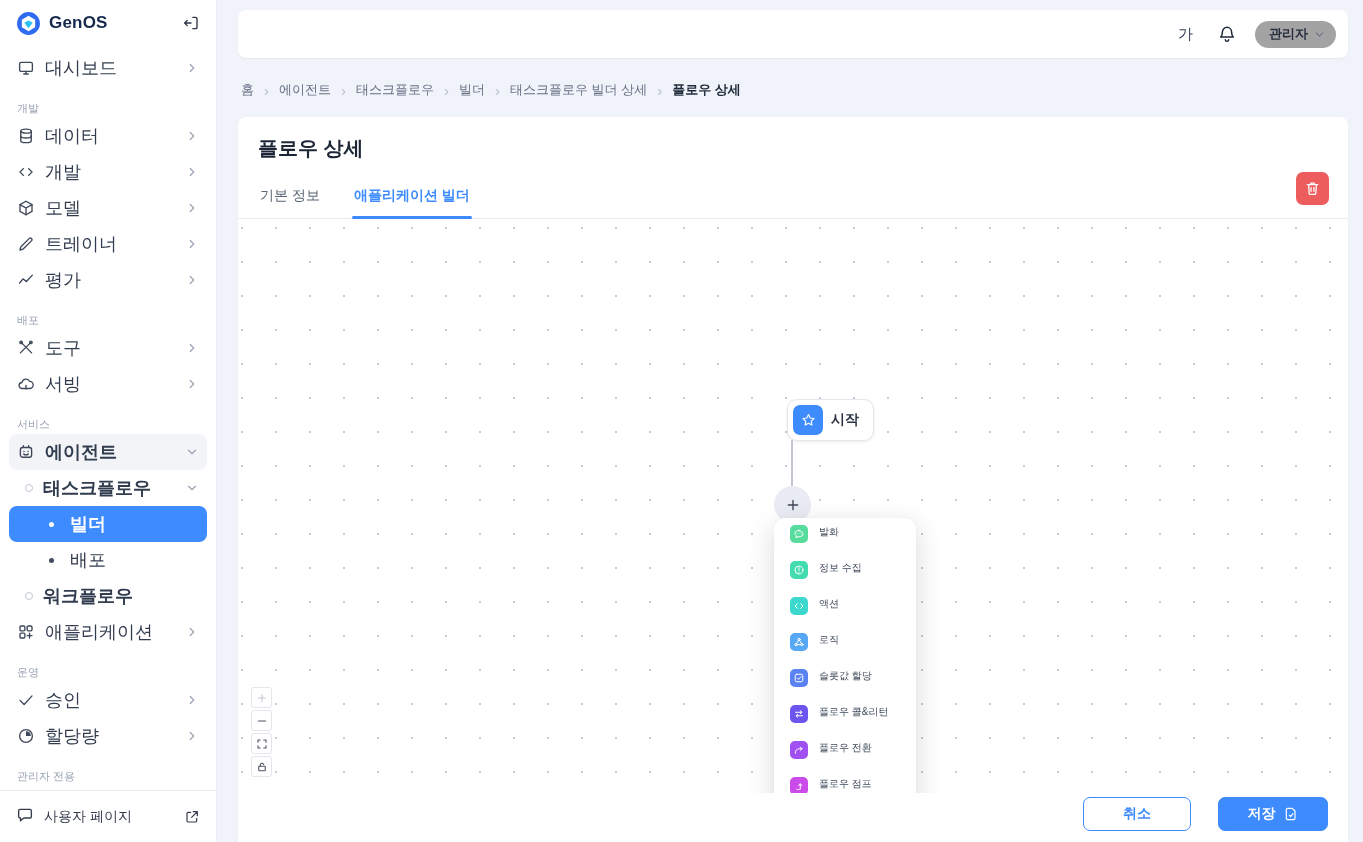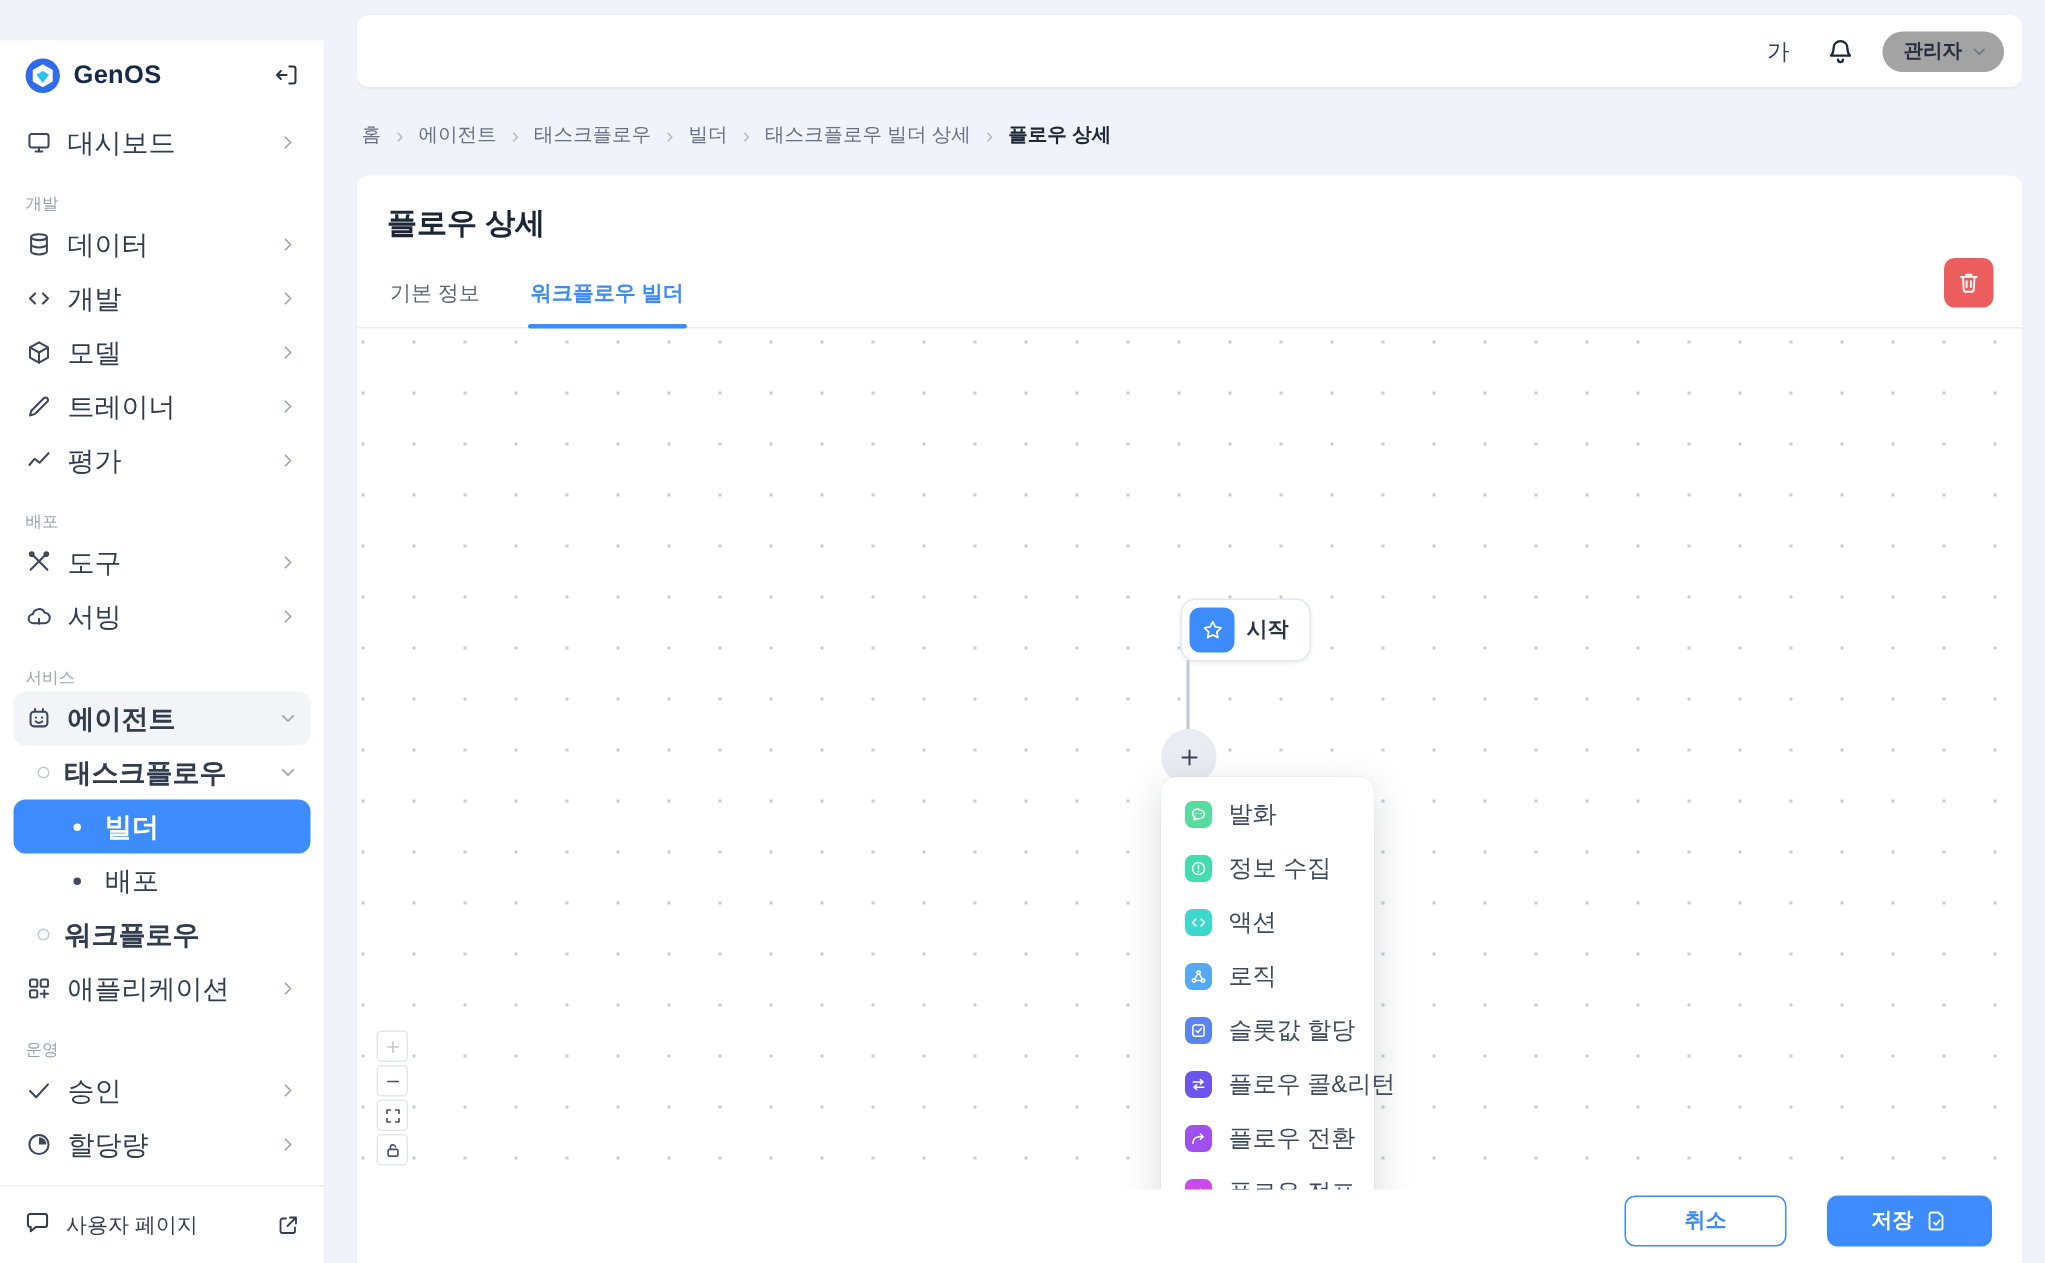--- a/index.html
+++ b/index.html
@@ -5,21 +5,21 @@
   * { box-sizing: border-box; }
   html,body { margin:0; padding:0; }
   body {
     width:1363px; height:842px; overflow:hidden;
     font-family:"Liberation Sans", sans-serif;
     background:#f0f3f9; color:#1d2939;
   }
   .app { display:flex; width:100%; height:100%; }
 
   
-  .sidebar { width:217px; min-width:217px; background:#fff; border-right:1px solid #ebedf2; display:flex; flex-direction:column;margin-top:27px; }
+  .sidebar { width:217px; min-width:217px; background:#fff; border-right:1px solid #ebedf2; display:flex; flex-direction:column; }
   .logo-row { height:46px; display:flex; align-items:center; padding:0 14px 0 16px; gap:8px; }
   .brand-text { font-size:17px; font-weight:bold; color:#16294c; letter-spacing:.2px; flex:1; }
   .collapse-btn { background:none; border:none; color:#2b3445; cursor:pointer; padding:2px; display:flex; }
   .nav { flex:1; overflow:hidden; padding:4px 9px 0; }
   .nav-label { font-size:11px; color:#9aa3b4; margin:12px 0 0 8px; height:20px; display:flex; align-items:center; }
   .nav-item { height:36px; display:flex; align-items:center; gap:10px; padding:0 8px; border-radius:8px; font-size:18px; color:#313c4e; cursor:pointer; }
   .nav-item .nav-ic { color:#3d4759; display:flex; }
   .nav-item .chev { margin-left:auto; color:#9aa3b4; display:flex; }
   .nav-item.highlight { background:#f2f4f7; font-weight:bold; }
   .nav-item.sub1 { padding-left:16px; font-weight:bold; }
@@ -59,21 +59,21 @@
 
   .flow-node { position:absolute; background:#fff; border:1px solid #e4e7ed; border-radius:10px; box-shadow:0 1px 3px rgba(16,24,40,.08); display:flex; align-items:center; gap:8px; padding:5px;margin-left:32px; }
   .node-icon { width:30px; height:30px; border-radius:7px; display:flex; align-items:center; justify-content:center; color:#fff; flex:none; }
   .node-label { font-size:14px; font-weight:bold; color:#2b3442; padding-right:9px; white-space:nowrap; }
   #start-node { left:517px; top:180px; height:42px; }
   #hidden-node { left:507px; top:348px; height:41px; width:76px; z-index:1; }
   .connector { position:absolute; left:553px; top:221px; width:2px; height:48px; background:#c2c7d1; }
   .add-btn { position:absolute; left:536px; top:267px; width:37px; height:37px; border-radius:50%; background:#e9ecf2; border:none; color:#3c4354; display:flex; align-items:center; justify-content:center; cursor:pointer; z-index:2; }
 
   .add-menu { position:absolute; left:536px; top:299px; width:142px; background:#fff; border-radius:10px; box-shadow:0 8px 28px rgba(16,24,40,.16), 0 0 1px rgba(16,24,40,.12); padding:7px 0; z-index:5; }
-  .menu-item { height:36px; display:flex; align-items:center; gap:11px; padding:0 16px; font-size:16px; color:#3f4a5a; cursor:pointer; white-space:nowrap; }
+  .menu-item { height:36px; display:flex; align-items:flex-start; gap:11px; padding:0 16px; font-size:10px; color:#3f4a5a; cursor:pointer; white-space:nowrap; }
   .menu-icon { width:18px; height:18px; border-radius:5px; color:#fff; display:flex; align-items:center; justify-content:center; flex:none; }
 
   .canvas-controls { position:absolute; left:13px; top:468px; display:flex; flex-direction:column; gap:2px; z-index:2; }
   .ctrl-btn { width:21px; height:21px; background:#fff; border:1px solid #e3e6eb; border-radius:3px; display:flex; align-items:center; justify-content:center; color:#4a5264; cursor:pointer; padding:0; }
   .ctrl-btn.dim { color:#c3c8d2; }
 
   .card-footer { height:49px; display:flex; align-items:center; justify-content:flex-end; gap:11px; padding:0 20px 8px; flex:none; }
   .btn { height:34px; border-radius:7px; font-size:14px; font-weight:bold; display:flex; align-items:center; justify-content:center; gap:7px; cursor:pointer; font-family:inherit;margin-left:16px; }
   .btn-cancel { width:108px; background:#fff; border:1px solid #3D8BFD; color:#3D8BFD; }
   .btn-save { width:110px; background:#3D8BFD; border:1px solid #3D8BFD; color:#fff; }
@@ -366,21 +366,21 @@
         <div class="page-title">플로우 상세</div>
       </div>
       <button class="trash-btn" id="trash-btn">
           <svg viewBox="0 0 24 24" width="17" height="17" fill="none" stroke="currentColor" stroke-width="1.8" stroke-linecap="round" stroke-linejoin="round">
             <path d="M4.5 6.5h15M9.5 6V4.5h5V6M6.5 6.5l.8 12a2 2 0 002 1.9h5.4a2 2 0 002-1.9l.8-12"></path>
             <path d="M10 10.5V16M14 10.5V16"></path>
           </svg>
         </button>
       <div class="tabs-row" id="tabs">
           <div class="tab">기본 정보</div>
-          <div class="tab active">워크플로우 빌더</div>
+          <div class="tab active">애플리케이션 빌더</div>
         </div>
 
       <div class="canvas">
 
         <div class="flow-node" id="start-node">
           <span class="node-icon" id="start-node-icon" style="background: rgb(61, 139, 253);">
               <svg viewBox="0 0 24 24" width="17" height="17" fill="none" stroke="currentColor" stroke-width="1.6" stroke-linecap="round" stroke-linejoin="round">
                 <path d="M12 3.5l2.4 4.9 5.4.8-3.9 3.8.9 5.4-4.8-2.5-4.8 2.5.9-5.4L4.2 9.2l5.4-.8L12 3.5z"></path>
               </svg>
             </span>

